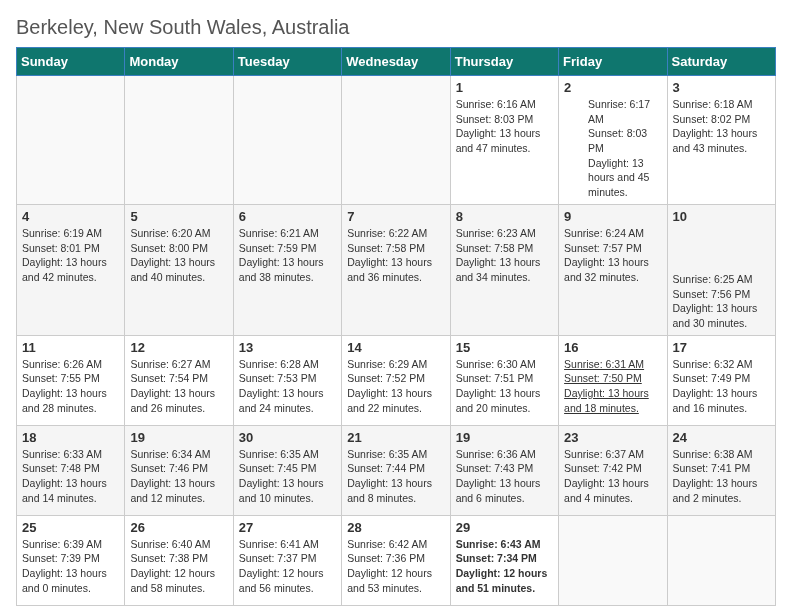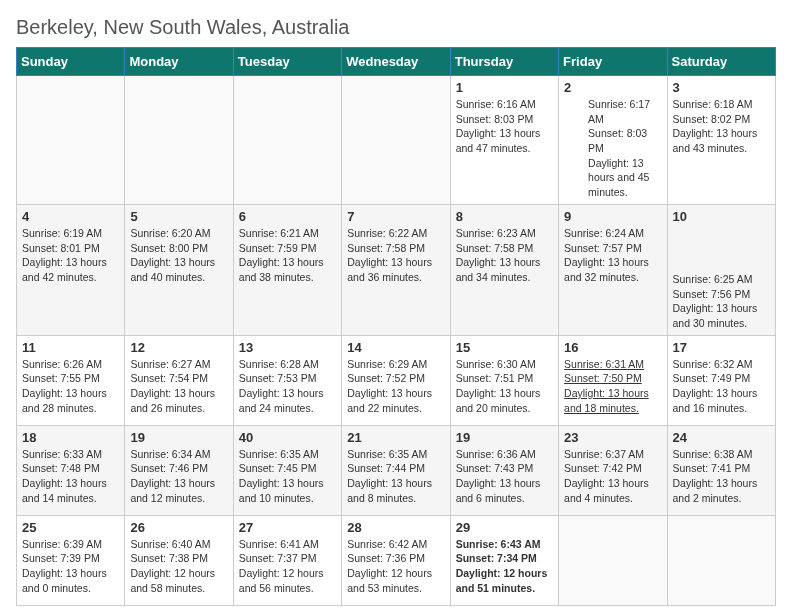--- a/index.html
+++ b/index.html
@@ -237,21 +237,21 @@
 Sunset: 7:48 PM
 Daylight: 13 hours and 14 minutes.</div>
         </td>
         <td>
           <span class="day-number">19</span>
           <div class="day-info" style="white-space: pre-line;">Sunrise: 6:34 AM
 Sunset: 7:46 PM
 Daylight: 13 hours and 12 minutes.</div>
         </td>
         <td>
-          <span class="day-number">40</span>
+          <span class="day-number">30</span>
           <div class="day-info" style="white-space: pre-line;">Sunrise: 6:35 AM
 Sunset: 7:45 PM
 Daylight: 13 hours and 10 minutes.</div>
         </td>
         <td>
           <span class="day-number">21</span>
           <div class="day-info" style="white-space: pre-line;">Sunrise: 6:35 AM
 Sunset: 7:44 PM
 Daylight: 13 hours and 8 minutes.</div>
         </td>

